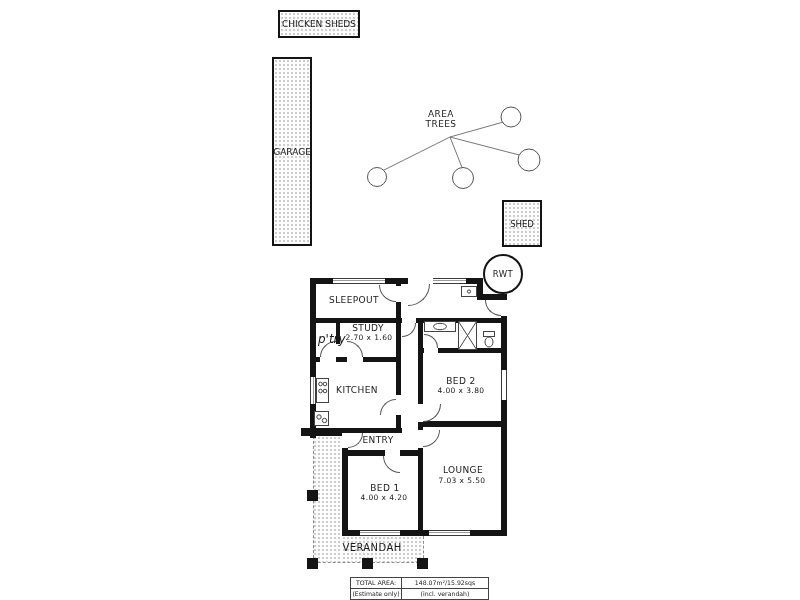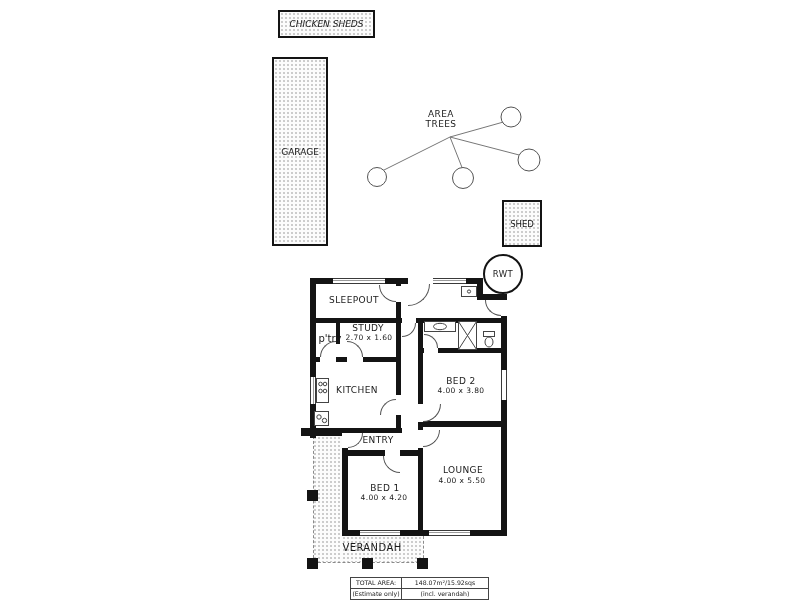--- a/index.html
+++ b/index.html
@@ -18,43 +18,43 @@
   .arc.tr{border-top:1px solid #555;border-right:1px solid #555;border-top-right-radius:100%;}
   .arc.tl{border-top:1px solid #555;border-left:1px solid #555;border-top-left-radius:100%;}
   .hatch{background-color:#fcfcfc;
     background-image:radial-gradient(#c9c9c9 0.7px,transparent 0.8px);
     background-size:4px 4px;}
   .outbuilding{position:absolute;border:2px solid #141414;box-sizing:border-box;
     display:flex;align-items:center;justify-content:center;}
   .plan-label{position:absolute;text-align:center;line-height:1.1;letter-spacing:0.4px;}
   .room-name{font-size:9px;}
   .room-dims{font-size:7.5px;}
-  .tiny{font-size:10px;letter-spacing:0;}
+  .tiny{font-size:12px;letter-spacing:0;font-style:italic;}
   .post{position:absolute;width:11px;height:11px;background:#141414;}
   .dash-v{position:absolute;width:0;border-left:1px dashed #8a8a8a;}
   .dash-h{position:absolute;height:0;border-top:1px dashed #8a8a8a;}
   #rwt{position:absolute;left:483px;top:254px;width:40px;height:40px;border:2px solid #141414;
     border-radius:50%;background:#fff;box-sizing:border-box;display:flex;align-items:center;
     justify-content:center;font-size:8.5px;letter-spacing:0.5px;z-index:30;}
   .area-table{position:absolute;left:350px;top:577px;display:grid;
     grid-template-columns:50px 86px;gap:1px;background:#444;border:1px solid #444;z-index:5;}
   .area-table .cell{background:#fff;font-size:6.2px;line-height:10px;height:10px;
     text-align:center;white-space:nowrap;overflow:hidden;}
   svg{position:absolute;overflow:visible;}
 </style>
 </head>
 <body>
 
 <div id="canvas">
 
-  <div class="outbuilding hatch" style="left:278px;top:10px;width:97px;height:28px;font-style:italic;">
+  <div class="outbuilding hatch" style="left:278px;top:10px;width:82px;height:28px;">
     <span class="room-name">CHICKEN SHEDS</span>
   </div>
 
-  <div class="outbuilding hatch" style="left:272px;top:57px;width:56px;height:189px;">
+  <div class="outbuilding hatch" style="left:272px;top:57px;width:40px;height:189px;">
     <span class="room-name">GARAGE</span>
   </div>
 
   <div class="outbuilding hatch" style="left:502px;top:200px;width:40px;height:47px;">
     <span style="font-size:8.5px;">SHED</span>
   </div>
 
   <svg style="left:355px;top:95px;" width="200" height="105" viewBox="355 95 200 105">
     <g stroke="#777" stroke-width="1">
       <line x1="450" y1="137" x2="507" y2="121"></line>
@@ -166,21 +166,21 @@
   <div class="plan-label tiny" style="left:318px;top:333px;width:24px;">p'try</div>
   <div class="plan-label room-name" style="left:344px;top:324px;width:48px;">STUDY</div>
   <div class="plan-label room-dims" style="left:344px;top:334px;width:50px;">2.70 x 1.60</div>
   <div class="plan-label room-name" style="left:332px;top:386px;width:50px;">KITCHEN</div>
   <div class="plan-label room-name" style="left:437px;top:377px;width:48px;">BED 2</div>
   <div class="plan-label room-dims" style="left:436px;top:387px;width:50px;">4.00 x 3.80</div>
   <div class="plan-label room-name" style="left:356px;top:436px;width:44px;">ENTRY</div>
   <div class="plan-label room-name" style="left:361px;top:484px;width:48px;">BED 1</div>
   <div class="plan-label room-dims" style="left:359px;top:494px;width:50px;">4.00 x 4.20</div>
   <div class="plan-label room-name" style="left:438px;top:466px;width:50px;">LOUNGE</div>
-  <div class="plan-label room-dims" style="left:437px;top:477px;width:50px;">4.00 x 5.50</div>
+  <div class="plan-label room-dims" style="left:437px;top:477px;width:50px;">7.03 x 5.50</div>
   <div class="plan-label" style="left:342px;top:542px;width:60px;font-size:10px;">VERANDAH</div>
 
   <div class="area-table">
     <div class="cell">TOTAL AREA:</div>
     <div class="cell">148.07m²/15.92sqs</div>
     <div class="cell">(Estimate only)</div>
     <div class="cell">(incl. verandah)</div>
   </div>
 
 </div>

